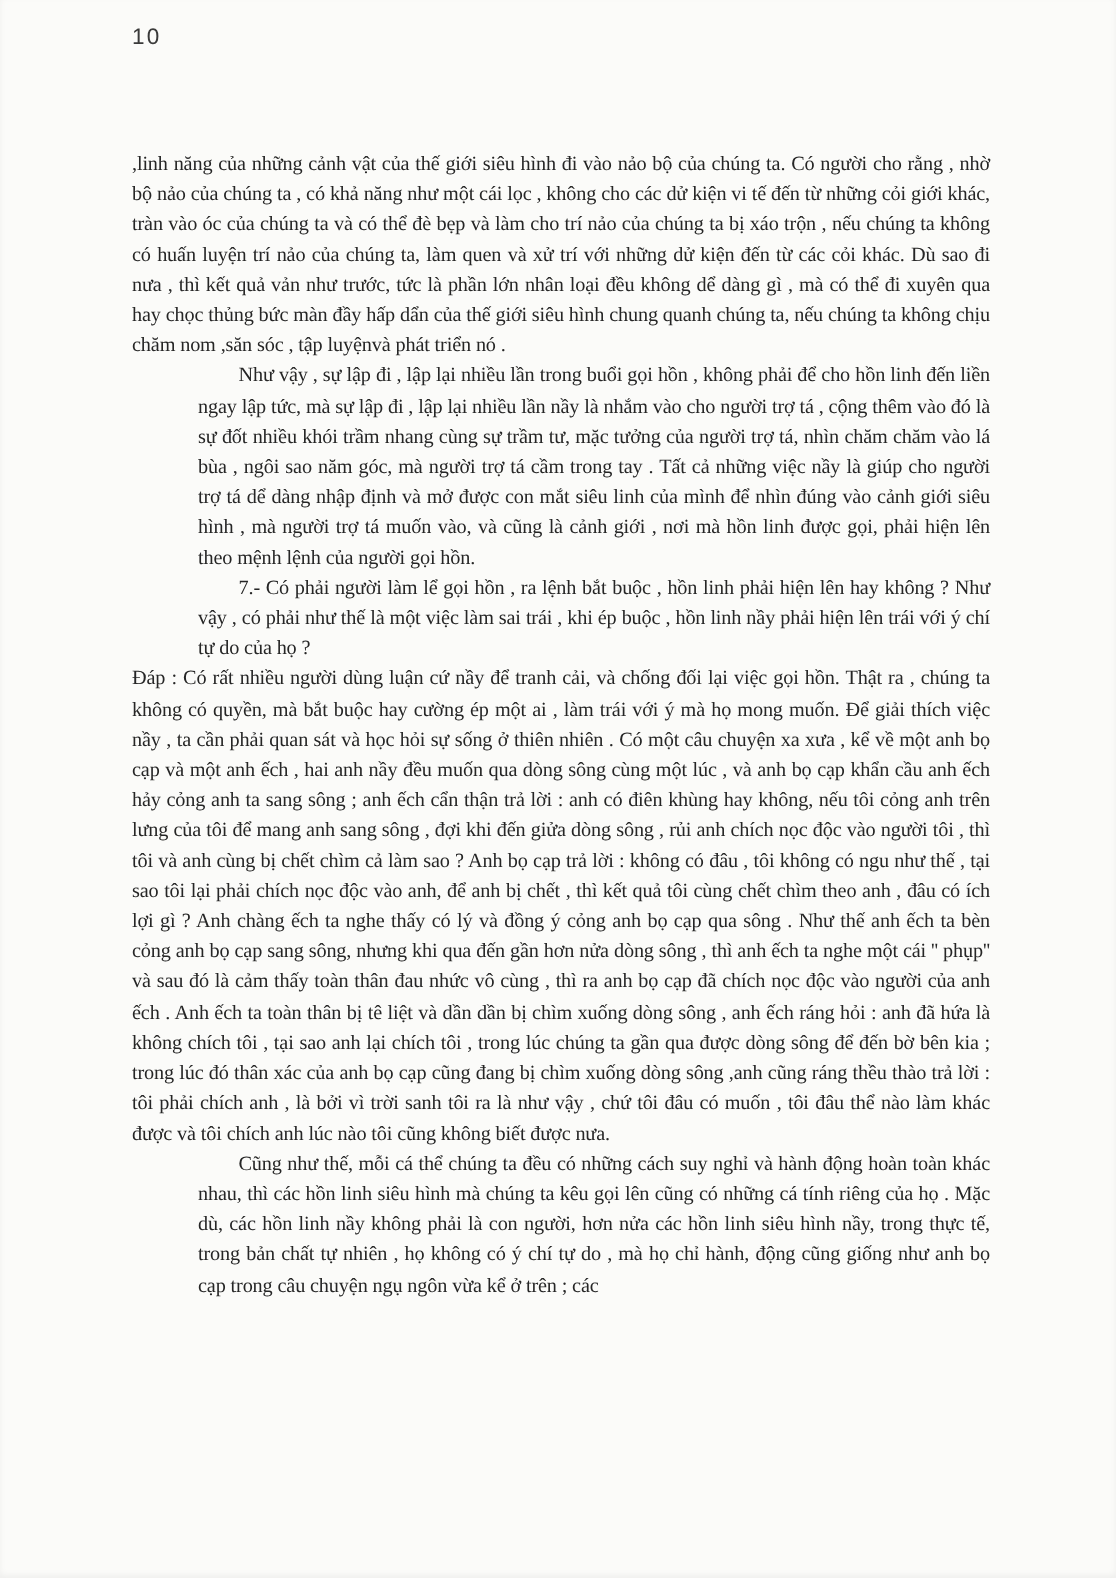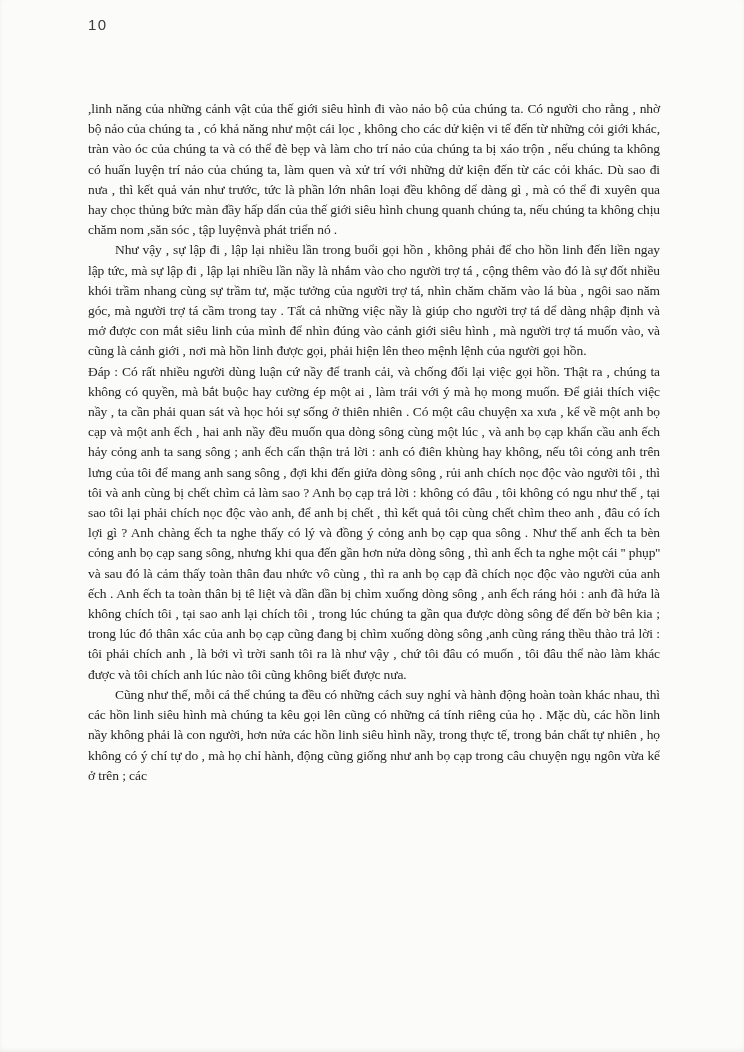--- a/index.html
+++ b/index.html
@@ -40,27 +40,29 @@
     letter-spacing: -0.1px;
     text-align: justify;
     font-family: Liberation Serif, serif;
   }
   .body-text p {
     margin: 0;
     padding: 0;
   }
   .body-text p.indent {
     text-indent: 27px;
+    margin-left: 44px;
   }
 </style>
 </head>
 <body>
 
 <div class="scan-page">
   <div class="page-number">10</div>
 
   <div class="body-text">
     <p class="para">,linh năng của những cảnh vật của thế giới siêu hình đi vào nảo bộ của chúng ta. Có người cho rằng , nhờ bộ nảo của chúng ta , có khả năng như một cái lọc , không cho các dử kiện vi tế đến từ những cỏi giới khác, tràn vào óc của chúng ta và có thể đè bẹp và làm cho trí nảo của chúng ta bị xáo trộn , nếu chúng ta không có huấn luyện trí nảo của chúng ta, làm quen và xử trí với những dử kiện đến từ các cỏi khác.  Dù sao đi nưa , thì kết quả vản như trước, tức là phần lớn nhân loại đều không dể dàng gì , mà có thể đi xuyên qua hay chọc thủng bức màn đầy hấp dẩn của thế giới siêu hình chung quanh chúng ta, nếu chúng ta không chịu chăm nom ,săn sóc , tập luyệnvà phát triển nó .</p>
     <p class="para indent">Như vậy , sự lập đi , lập lại nhiều lần trong buổi gọi hồn , không phải để cho hồn linh đến liền ngay lập tức, mà sự lập đi , lập lại nhiều lần nầy  là nhắm vào cho người trợ tá , cộng thêm vào đó là sự đốt nhiều khói trầm nhang cùng sự trầm tư, mặc tưởng của người trợ tá, nhìn chăm chăm vào lá bùa , ngôi sao năm góc, mà người trợ tá cầm trong tay . Tất cả những việc nầy là giúp cho người trợ tá dể dàng nhập định và mở được con mắt siêu linh của mình để nhìn đúng vào cảnh giới siêu hình ,  mà người trợ tá muốn vào, và cũng là cảnh giới , nơi mà hồn linh được gọi, phải hiện lên theo mệnh lệnh của người gọi hồn.</p>
+    <p class="para indent">7.- Có phải người làm lể gọi hồn , ra lệnh bắt buộc , hồn linh phải hiện lên hay không ? Như vậy , có phải như thế là một việc làm sai trái , khi ép buộc , hồn linh nầy phải hiện lên trái với ý chí tự do của họ ?</p>
     <p class="para">Đáp : Có rất nhiều người dùng luận cứ nầy để tranh cải, và chống đối lại việc gọi hồn. Thật ra , chúng ta không có quyền, mà bắt buộc hay cường ép một ai , làm trái với ý mà họ mong muốn. Để giải thích việc nầy , ta cần phải quan sát và học hỏi sự sống ở thiên nhiên . Có một câu chuyện xa xưa , kể về một anh bọ cạp và một anh ếch , hai anh nầy đều muốn qua dòng sông cùng một lúc , và anh bọ cạp khẩn cầu anh ếch hảy cỏng anh ta sang sông ; anh ếch cẩn thận trả lời : anh có điên khùng hay không, nếu tôi cỏng anh trên lưng của tôi để mang anh sang sông , đợi khi đến giửa dòng sông , rủi anh chích nọc độc vào người tôi , thì tôi và anh cùng bị chết chìm cả làm sao ? Anh bọ cạp trả lời : không có đâu , tôi không có ngu như thế , tại sao tôi lại phải chích nọc độc vào anh, để anh bị chết , thì kết quả tôi cùng chết chìm theo anh , đâu có ích lợi gì ? Anh chàng ếch ta nghe thấy có lý và đồng ý cỏng anh bọ cạp qua sông . Như thế anh ếch ta bèn cỏng anh bọ cạp sang sông, nhưng khi qua đến gần hơn nửa dòng sông , thì anh ếch ta nghe một cái '' phụp'' và sau đó là cảm thấy toàn thân đau nhức vô cùng , thì ra anh bọ cạp đã chích nọc độc vào người của anh ếch . Anh ếch ta toàn thân bị tê liệt và dần dần bị chìm xuống dòng sông , anh ếch ráng hỏi : anh đã hứa là không chích tôi , tại sao anh lại chích tôi , trong lúc chúng ta gần qua được dòng sông để đến bờ bên kia ; trong lúc đó thân xác của anh bọ cạp cũng đang bị chìm xuống dòng sông ,anh cũng ráng thều thào trả lời : tôi phải chích anh , là bởi vì trời sanh tôi ra là như vậy , chứ tôi đâu có muốn , tôi đâu thể nào làm khác được và tôi chích anh lúc nào tôi cũng không biết được nưa.</p>
     <p class="para indent">Cũng như thế, mỗi cá thể chúng ta đều có những cách suy nghỉ và hành động hoàn toàn khác nhau, thì các hồn linh siêu hình mà chúng ta kêu gọi lên cũng có những cá tính riêng của họ . Mặc dù, các hồn linh nầy không phải là con người, hơn nửa các hồn linh siêu hình nầy, trong thực tế, trong bản chất tự nhiên , họ không có ý chí tự do , mà họ chỉ hành, động cũng giống như anh bọ cạp trong câu chuyện ngụ ngôn vừa kể ở trên ; các</p>
   </div>
 </div>
 
 </body></html>

